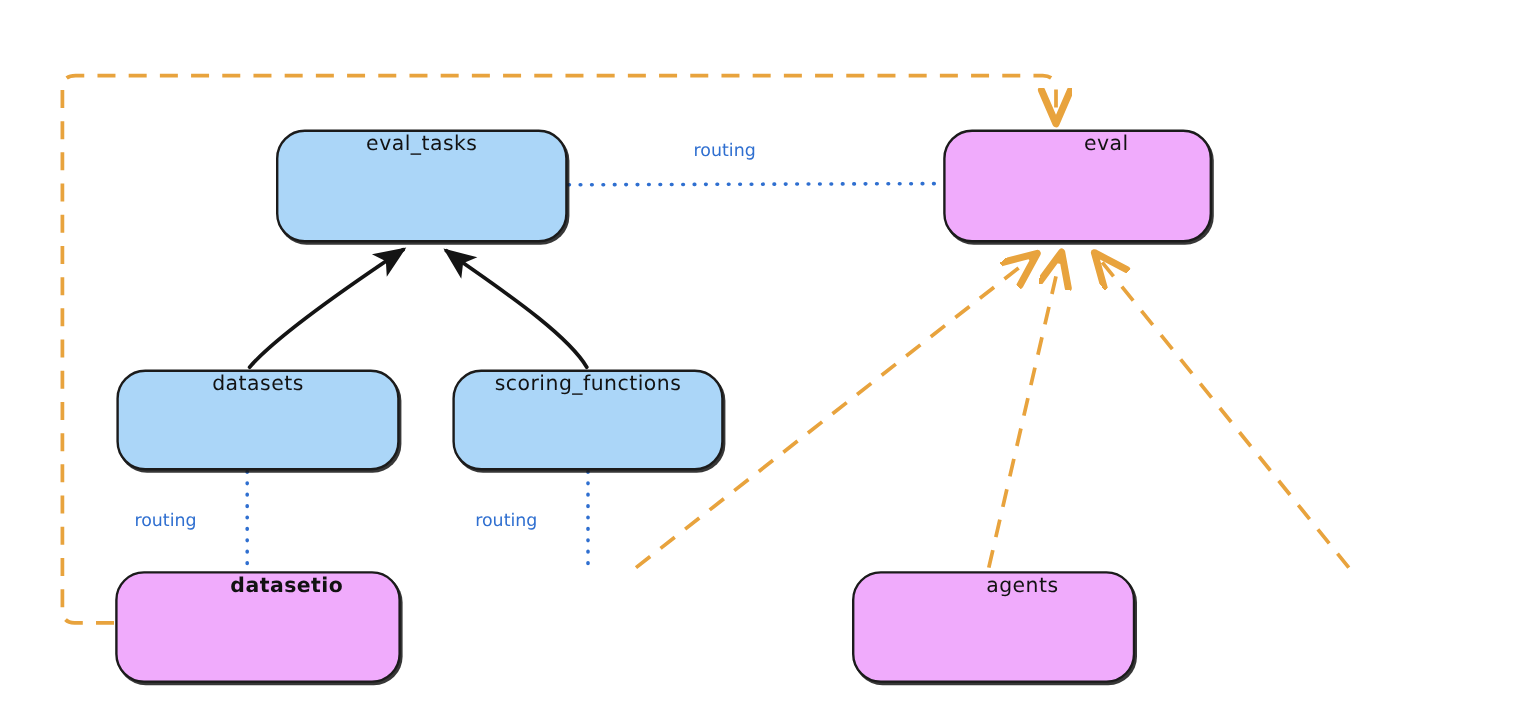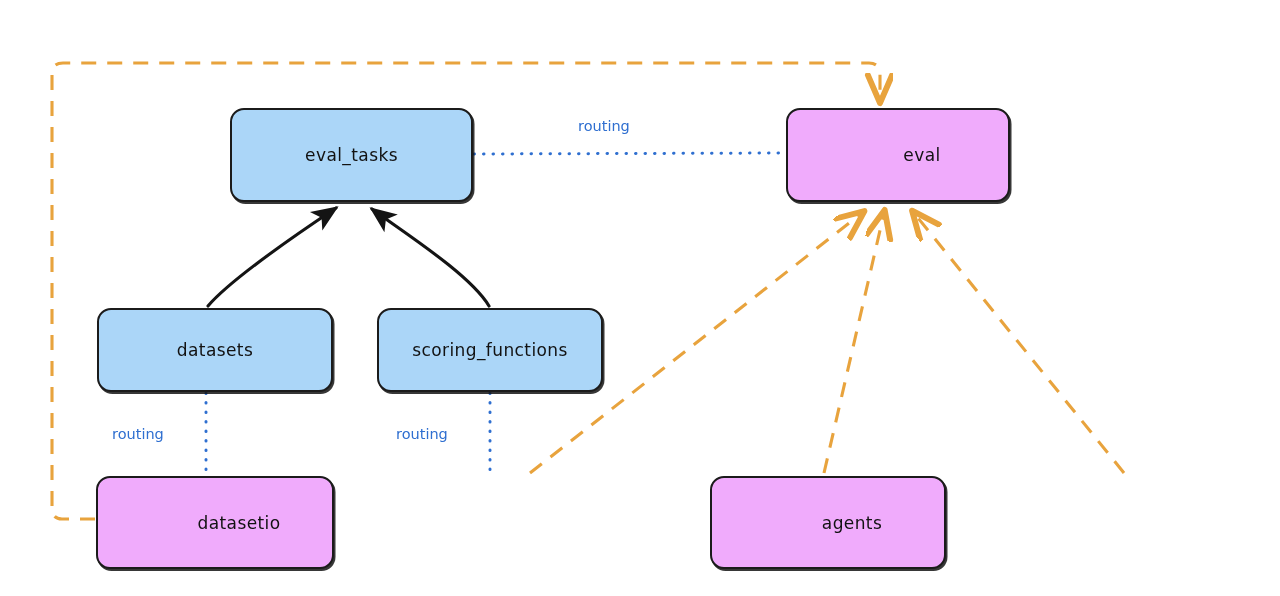--- a/index.html
+++ b/index.html
@@ -21,23 +21,23 @@
     position: absolute;
     left: 0;
     top: 0;
     width: 1280px;
     height: 596px;
   }
   .node {
     position: absolute;
     box-sizing: border-box;
     border: 2.6px solid #1b1b1b;
-    border-radius: 14px;
+    border-radius: 24px;
     display: flex;
-    align-items: center;
+    align-items: flex-start;
     justify-content: center;
     z-index: 3;
     box-shadow: 1.5px 2px 0 rgba(20,20,20,0.85);
   }
   .node.blue  { background: #ABD6F8; }
   .node.green { background: #f0abfc; padding-left: 48px; }
   .node-label {
     font-family: "DejaVu Sans", sans-serif;
     font-size: 17px;
     color: #121212;
@@ -99,21 +99,21 @@
   </div>
 
   <div class="node blue" style="left:97px; top:308px; width:236px; height:84px;">
     <span class="node-label">datasets</span>
   </div>
 
   <div class="node blue" style="left:377px; top:308px; width:226px; height:84px;">
     <span class="node-label">scoring_functions</span>
   </div>
 
-  <div class="node green" style="left:96px; top:476px; width:238px; height:93px;">
+  <div class="node green" style="left:96px; top:476px; width:238px; height:93px;font-weight:bold;">
     <span class="node-label">datasetio</span>
   </div>
 
 
   <div class="node green" style="left:710px; top:476px; width:236px; height:93px;">
     <span class="node-label">agents</span>
   </div>
 
 
   <div class="edge-label" style="left:578px; top:118px;">routing</div>

